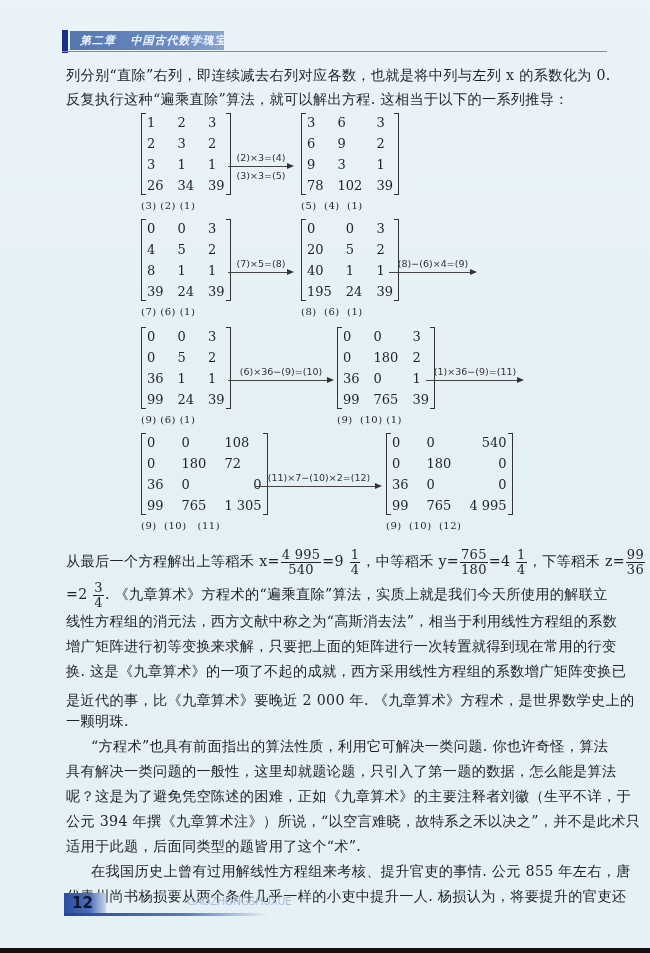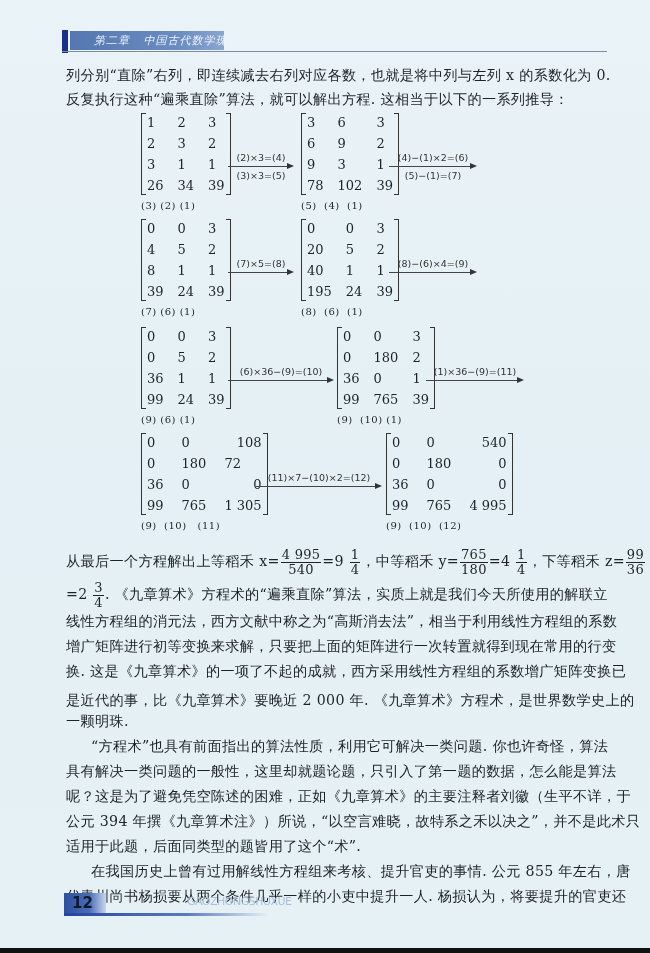--- a/index.html
+++ b/index.html
@@ -3,22 +3,22 @@
 <meta charset="utf-8">
 <style>
   html,body{margin:0;padding:0;}
   body{width:650px;height:953px;background:#e8f2f6;position:relative;overflow:hidden;
        font-family:"DejaVu Serif","Liberation Serif",serif;color:#1e2328;}
   .page{position:absolute;left:0;top:0;width:650px;height:953px;
         background:linear-gradient(180deg,#eaf3f7 0%,#e4f0f5 50%,#e6f1f5 100%);}
   .hdr-bar{position:absolute;left:62px;top:30px;width:6px;height:23px;background:#1c2f86;}
   .hdr-label{position:absolute;left:70px;top:31px;width:154px;height:19px;
        background:linear-gradient(90deg,#5577b0 0%,#6a8cc0 70%,#8aa6cf 100%);
-       color:#eef3ff;font-size:11px;line-height:19px;padding-left:24px;box-sizing:border-box;
-       font-family:"DejaVu Sans",sans-serif;font-style:italic;letter-spacing:1px;white-space:pre;}
+       color:#eef3ff;font-size:11px;line-height:19px;padding-left:10px;box-sizing:border-box;
+       font-family:"DejaVu Sans",sans-serif;font-style:italic;letter-spacing:1px;white-space:pre;font-weight:bold;}
   .hdr-line{position:absolute;left:62px;top:51px;width:545px;height:1px;background:#7a8fa5;}
   .p{position:absolute;left:66px;font-size:14.2px;line-height:24px;white-space:nowrap;letter-spacing:0.3px;}
   .matrix{position:absolute;font-size:13px;}
   .mat{position:relative;display:grid;grid-template-columns:repeat(3,auto);column-gap:14px;row-gap:4px;
        padding:0 6px;}
   .mat span{display:block;line-height:17px;}
   .mat::before,.mat::after{content:"";position:absolute;top:-1px;bottom:-1px;width:4px;border:1px solid #333;}
   .mat::before{left:0;border-right:none;}
   .mat::after{right:0;border-left:none;}
   .labels{margin-top:6px;font-size:10px;white-space:pre;letter-spacing:0.5px;}
@@ -86,26 +86,20 @@
         <span>2</span>
       <span>9</span>
         <span>3</span>
         <span>1</span>
       <span>78</span>
         <span>102</span>
         <span>39</span>
     </div>
     <div class="labels">(5)  (4)  (1)</div>
   </div>
-  <div class="arrow" style="left:389px;top:147px;width:88px;">
-    <div class="top">(4)−(1)×2=(6)</div>
-    <div class="line"></div>
-      <div class="head"></div>
-    <div class="bot">(5)−(1)=(7)</div>
-  </div>
 
   <div class="matrix" style="left:141px;top:220px;">
     <div class="mat">
       <span>0</span>
         <span>0</span>
         <span>3</span>
       <span>4</span>
         <span>5</span>
         <span>2</span>
       <span>8</span>
@@ -187,21 +181,21 @@
   <div class="arrow" style="left:426px;top:361px;width:98px;">
     <div class="top">(1)×36−(9)=(11)</div>
     <div class="line"></div>
       <div class="head"></div>
   </div>
 
   <div class="matrix" style="left:141px;top:434px;">
     <div class="mat" style="column-gap:18px;">
       <span>0</span>
         <span>0</span>
-        <span style="text-align:right">108</span>
+        <span style="">108</span>
       <span>0</span>
         <span>180</span>
         <span style="text-align:left">72</span>
       <span>36</span>
         <span>0</span>
         <span style="text-align:right">0</span>
       <span>99</span>
         <span>765</span>
         <span style="text-align:right">1 305</span>
     </div>

